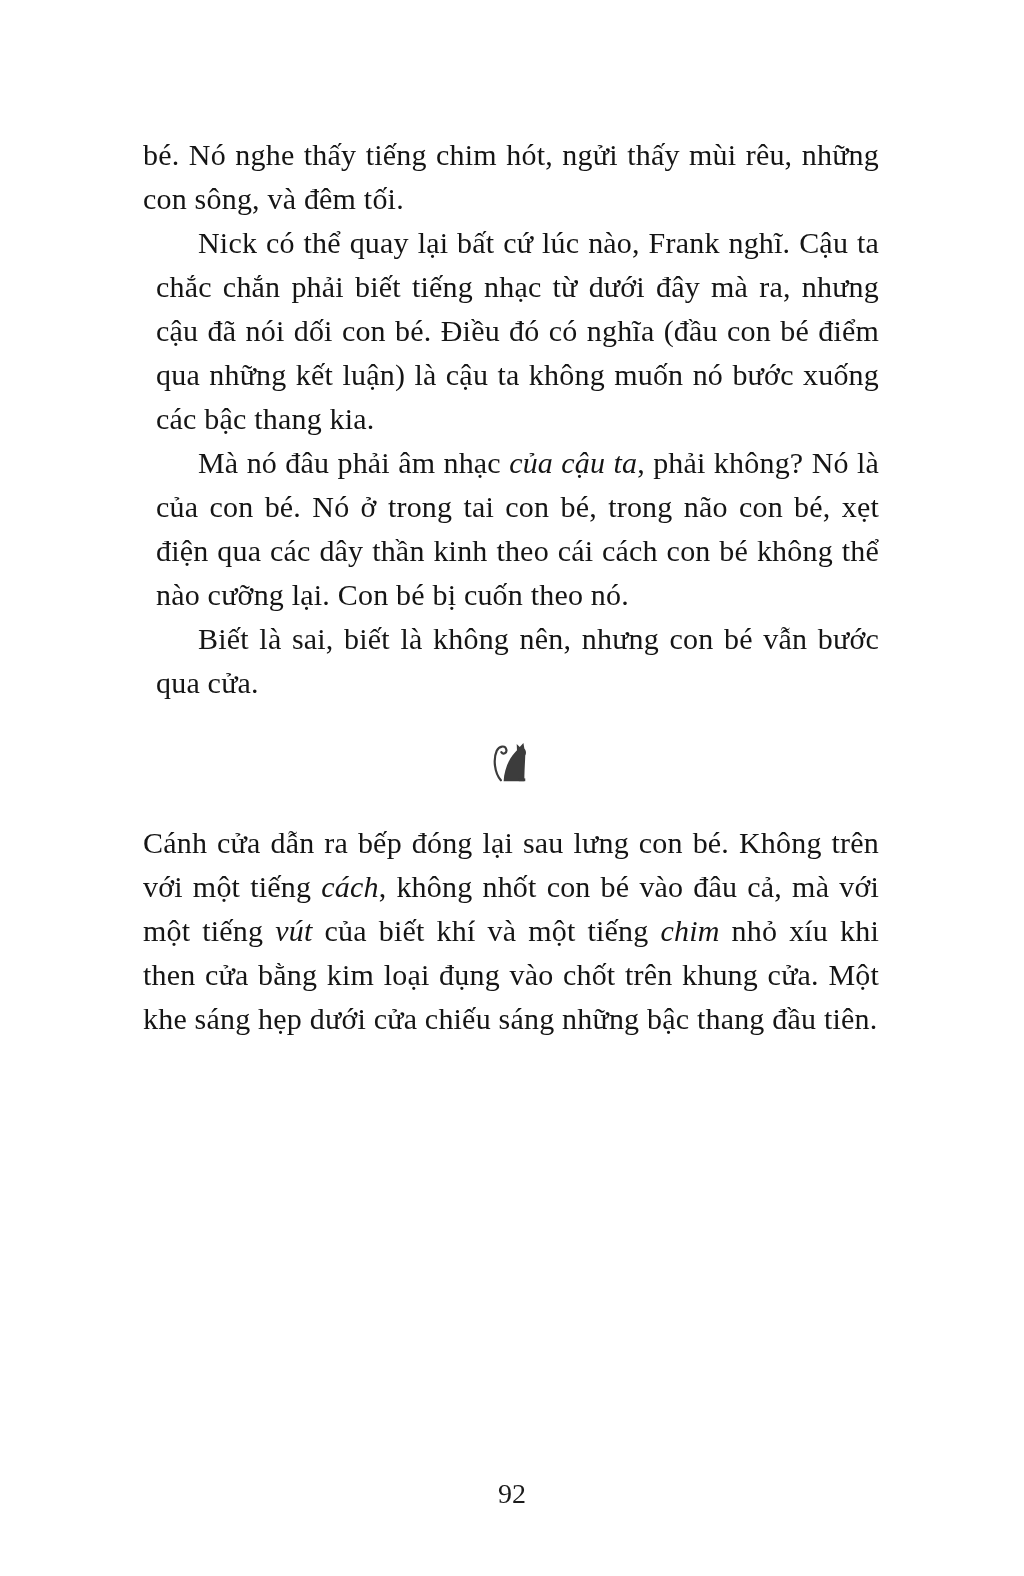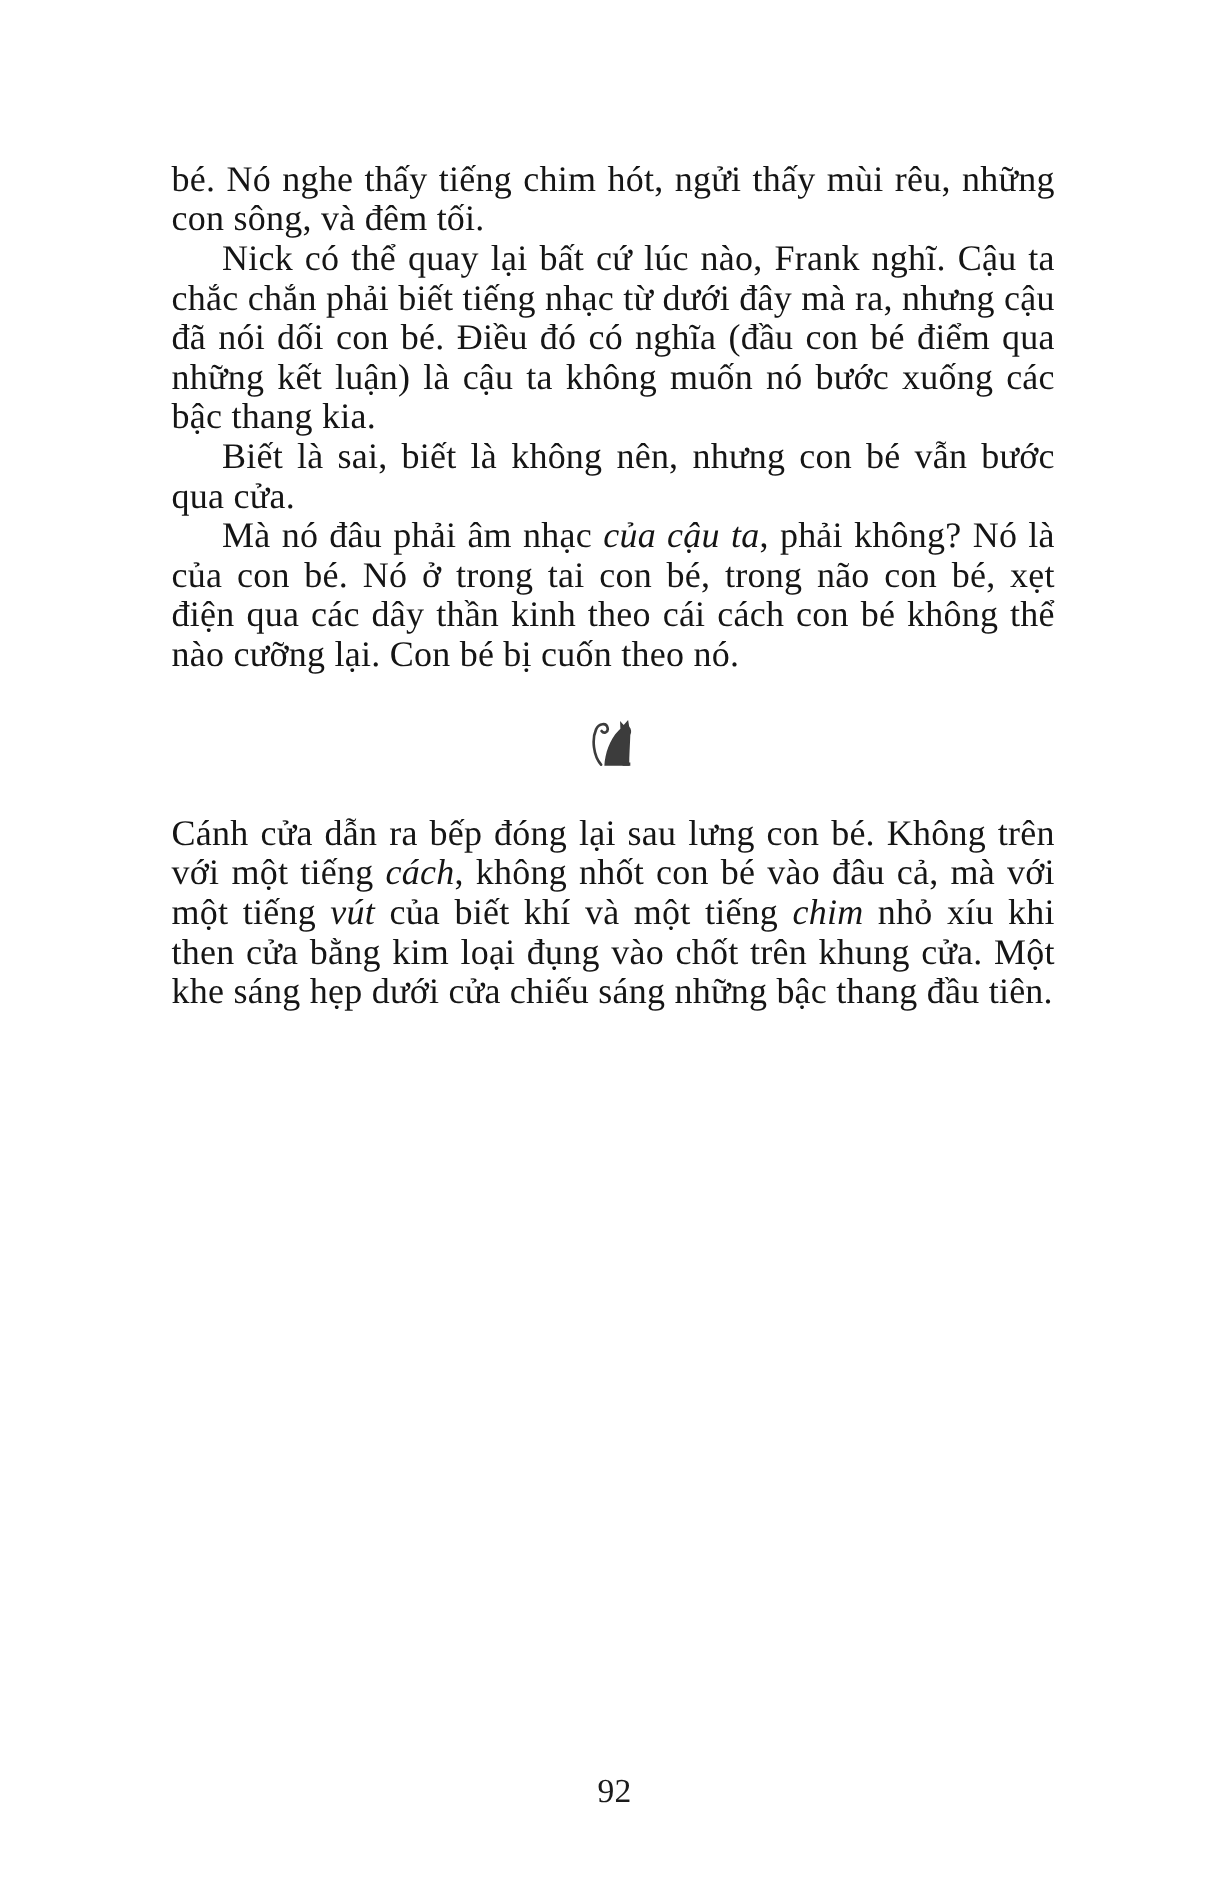--- a/index.html
+++ b/index.html
@@ -18,32 +18,33 @@
   .page {
     position: absolute;
     inset: 0;
   }
   .text-block {
     position: absolute;
     left: 143px;
     top: 133px;
     width: 736px;
     font-size: 30px;
-    line-height: 33px;
+    line-height: 44px;
     text-align: justify;
     text-justify: inter-word;
     letter-spacing: 0.2px;
   }
   .para {
     margin: 0;
     padding: 0;
     text-indent: 0;
   }
   .para.indent {
     text-indent: 42px;
+    margin-left: 13px;
   }
   .para em {
     font-style: italic;
   }
   .ornament {
     height: 46px;
     margin: 32px 0 38px 0;
     text-align: center;
   }
   .ornament svg {
@@ -63,22 +64,22 @@
     color: #1b1b1b;
   }
 </style>
 </head>
 <body>
 
 <div class="page">
   <main class="text-block">
     <p class="para"><span>bé. Nó nghe thấy tiếng chim hót, ngửi thấy mùi rêu, những con sông, và đêm tối.</span></p>
     <p class="para indent"><span>Nick có thể quay lại bất cứ lúc nào, Frank nghĩ. Cậu ta chắc chắn phải biết tiếng nhạc từ dưới đây mà ra, nhưng cậu đã nói dối con bé. Điều đó có nghĩa (đầu con bé điểm qua những kết luận) là cậu ta không muốn nó bước xuống các bậc thang kia.</span></p>
+    <p class="para indent"><span>Mà nó đâu phải âm nhạc </span><em>của cậu ta</em><span>, phải không? Nó là của con bé. Nó ở trong tai con bé, trong não con bé, xẹt điện qua các dây thần kinh theo cái cách con bé không thể nào cưỡng lại. Con bé bị cuốn theo nó.</span></p>
     <p class="para indent"><span>Biết là sai, biết là không nên, nhưng con bé vẫn bước qua cửa.</span></p>
-    <p class="para indent"><span>Mà nó đâu phải âm nhạc </span><em>của cậu ta</em><span>, phải không? Nó là của con bé. Nó ở trong tai con bé, trong não con bé, xẹt điện qua các dây thần kinh theo cái cách con bé không thể nào cưỡng lại. Con bé bị cuốn theo nó.</span></p>
 
     <div class="ornament">
       <svg viewBox="0 0 44 50" xmlns="http://www.w3.org/2000/svg" aria-hidden="true">
 
         <path d="M11,47 C4,39 2.5,24 6.5,15 C9,9.5 16,8.5 17,14 C17.6,17.5 13.5,19.5 11.5,16.5" fill="none" stroke="#222222" stroke-width="2.4" stroke-linecap="round"></path>
 
         <path d="M14,48
                  C14.5,37 19,24 26.5,16.5
                  L28.5,14.5
                  L28.2,7.5

